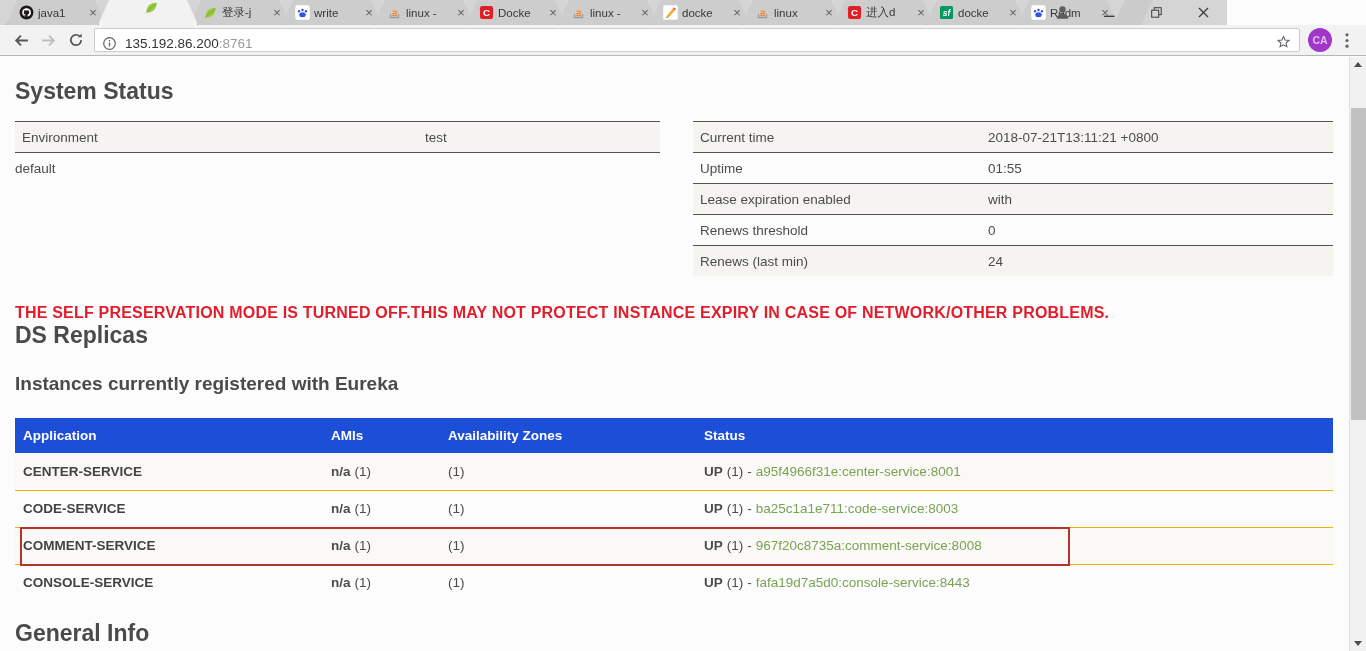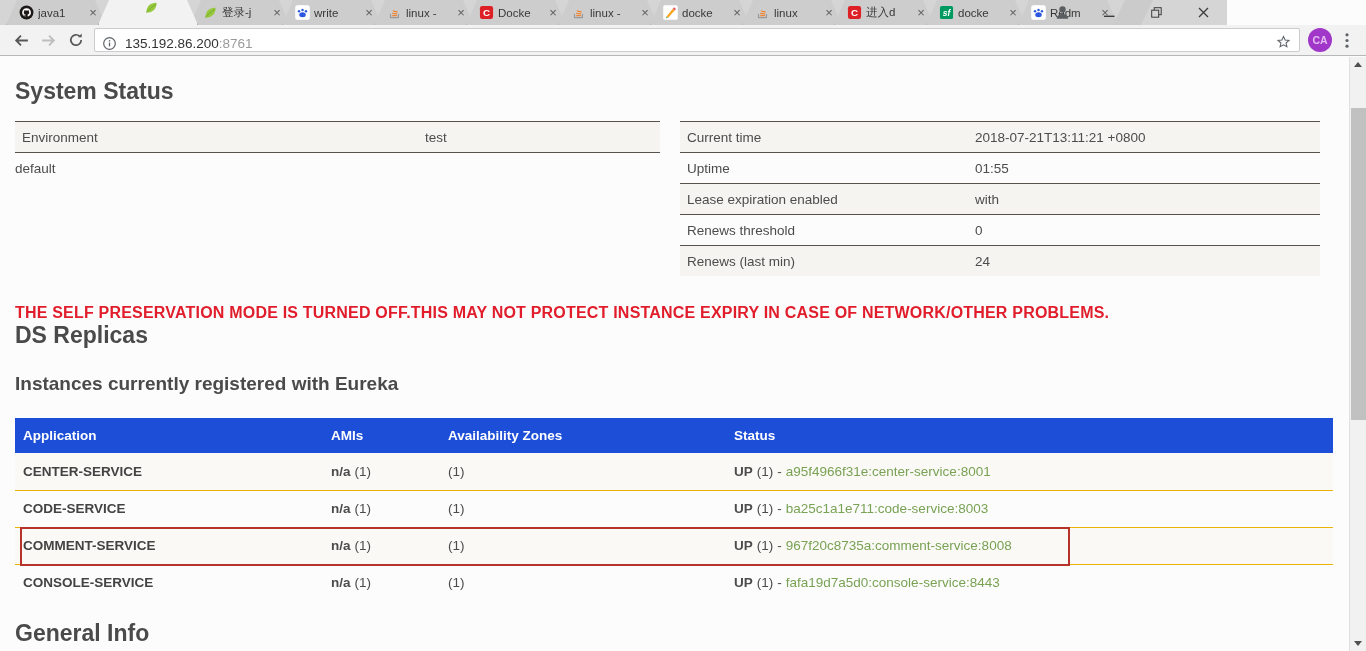--- a/index.html
+++ b/index.html
@@ -31,41 +31,41 @@
   .port { color:#9a9a9a; }
   .star { margin-left:auto; display:inline-flex; }
   .avatar { width:24px; height:24px; border-radius:50%; background:#a137c8; color:#e5bcf2;
             font-size:10.5px; font-weight:bold; display:flex; align-items:center; justify-content:center; margin-left:8px; }
   .menu { width:22px; display:flex; align-items:center; justify-content:center; margin-left:4px; }
 
   
   .page { position:absolute; top:57px; left:0; width:1349px; background:#fcfcfc; }
   h1 { font-size:23px; font-weight:bold; color:#4a4a4a; margin:0 0 0 15px; line-height:1.15; }
   .h-system { margin-top:21px; }
-  .statusgrid { display:flex; margin:17px 15px 0 15px; gap:20px; align-items:flex-start; }
+  .statusgrid { display:flex; margin:17px 15px 0 15px; gap:33px; align-items:flex-start; }
   .kvtable.left  { width:645px; }
   .kvtable.right { width:640px; }
   .krow { display:flex; height:31px; align-items:center; border-top:1px solid #57524c; font-size:13.5px; color:#4c4c4c; }
   .krow:nth-child(odd) { background:#f5f4f1; }
   .kvtable .k { padding-left:7px; }
   .kvtable.left  .k { width:410px; }
   .kvtable.right .k { width:295px; }
   .kvtable .v { flex:1; }
 
   .warning { margin:28px 15px 0 15px; color:#e11d2b; font-weight:bold; font-size:16px; letter-spacing:.2px; }
   .h-ds { }
   .h-instances { font-size:19px; font-weight:bold; color:#4a4a4a; margin:24px 0 0 15px; }
 
   .itable { margin:23px 16px 0 15px; }
   .ihead { display:flex; background:#1d4ed8; height:35px; align-items:center; color:#fff; font-size:13.5px; font-weight:bold; }
   .icol { padding-left:8px; }
   .icol-0 { width:308px; }
   .icol-1 { width:117px; }
   .icol-2 { width:256px; }
-  .icol-3 { flex:1;margin-left:30px; }
+  .icol-3 { flex:1; }
   .irow { display:flex; height:37px; align-items:center; font-size:13.5px; color:#4c4c4c; position:relative; }
   .irow + .irow { border-top:1px solid #eab308; }
   .irow:nth-child(odd) { background:#faf9f6; }
   .app { font-weight:bold; color:#434343; }
   .sp { margin-left:4px; }
   .glink { color:#79a254; text-decoration:none; margin-left:4px; }
   .row-annotation { position:absolute; left:5px; top:-1px; width:1050px; height:39px;
                     border:2px solid #b8322c; pointer-events:none; z-index:2; }
   .h-general { margin-top:19px; }
 

